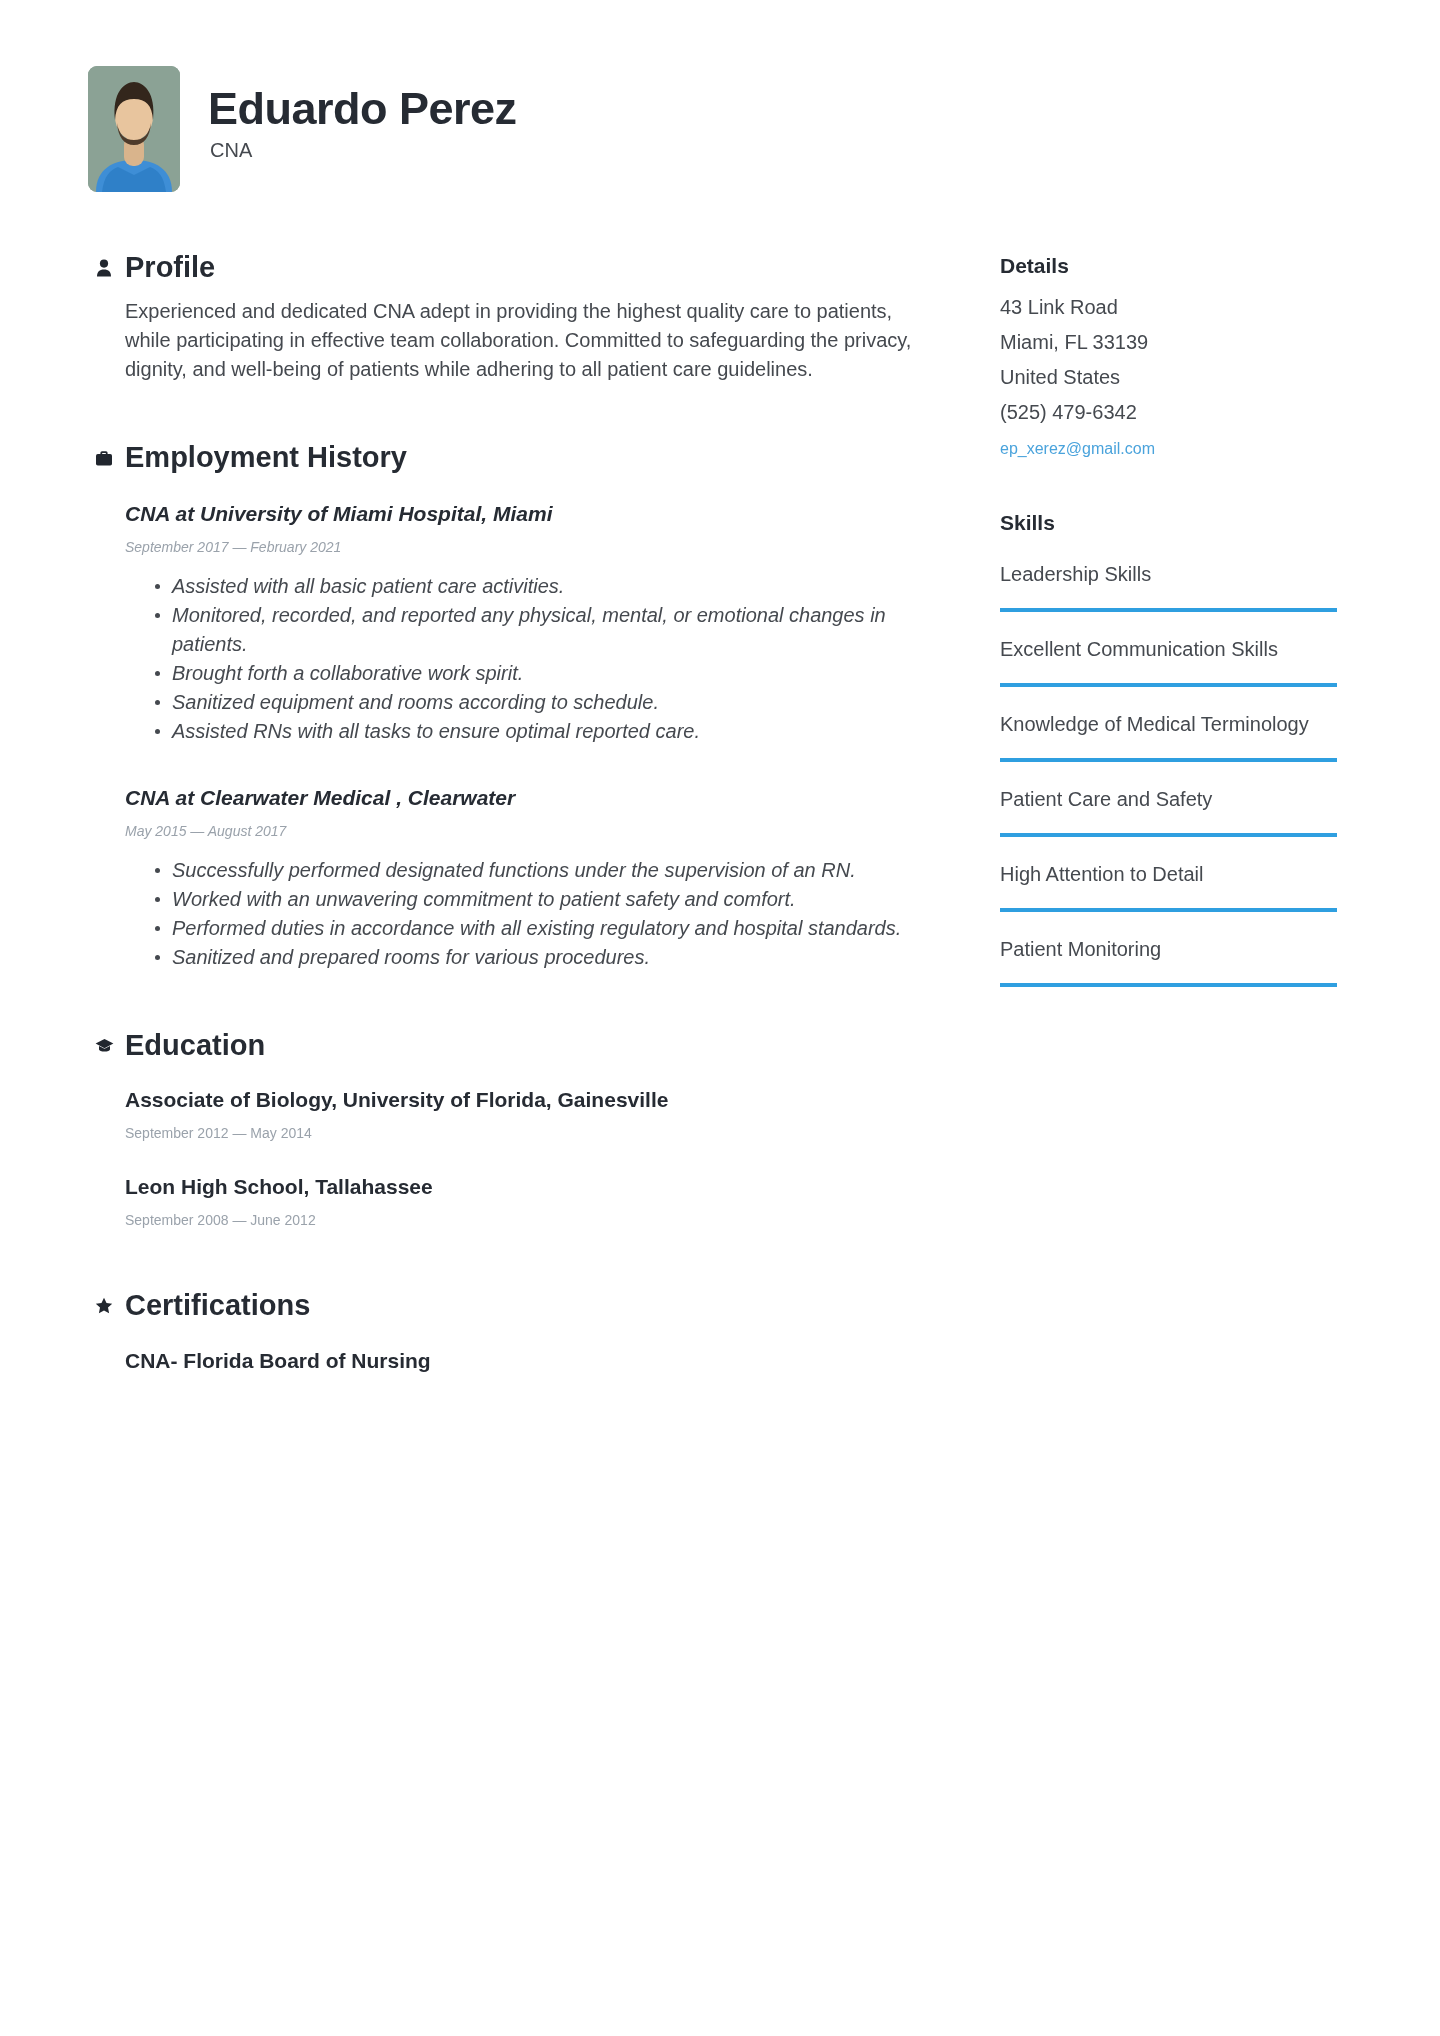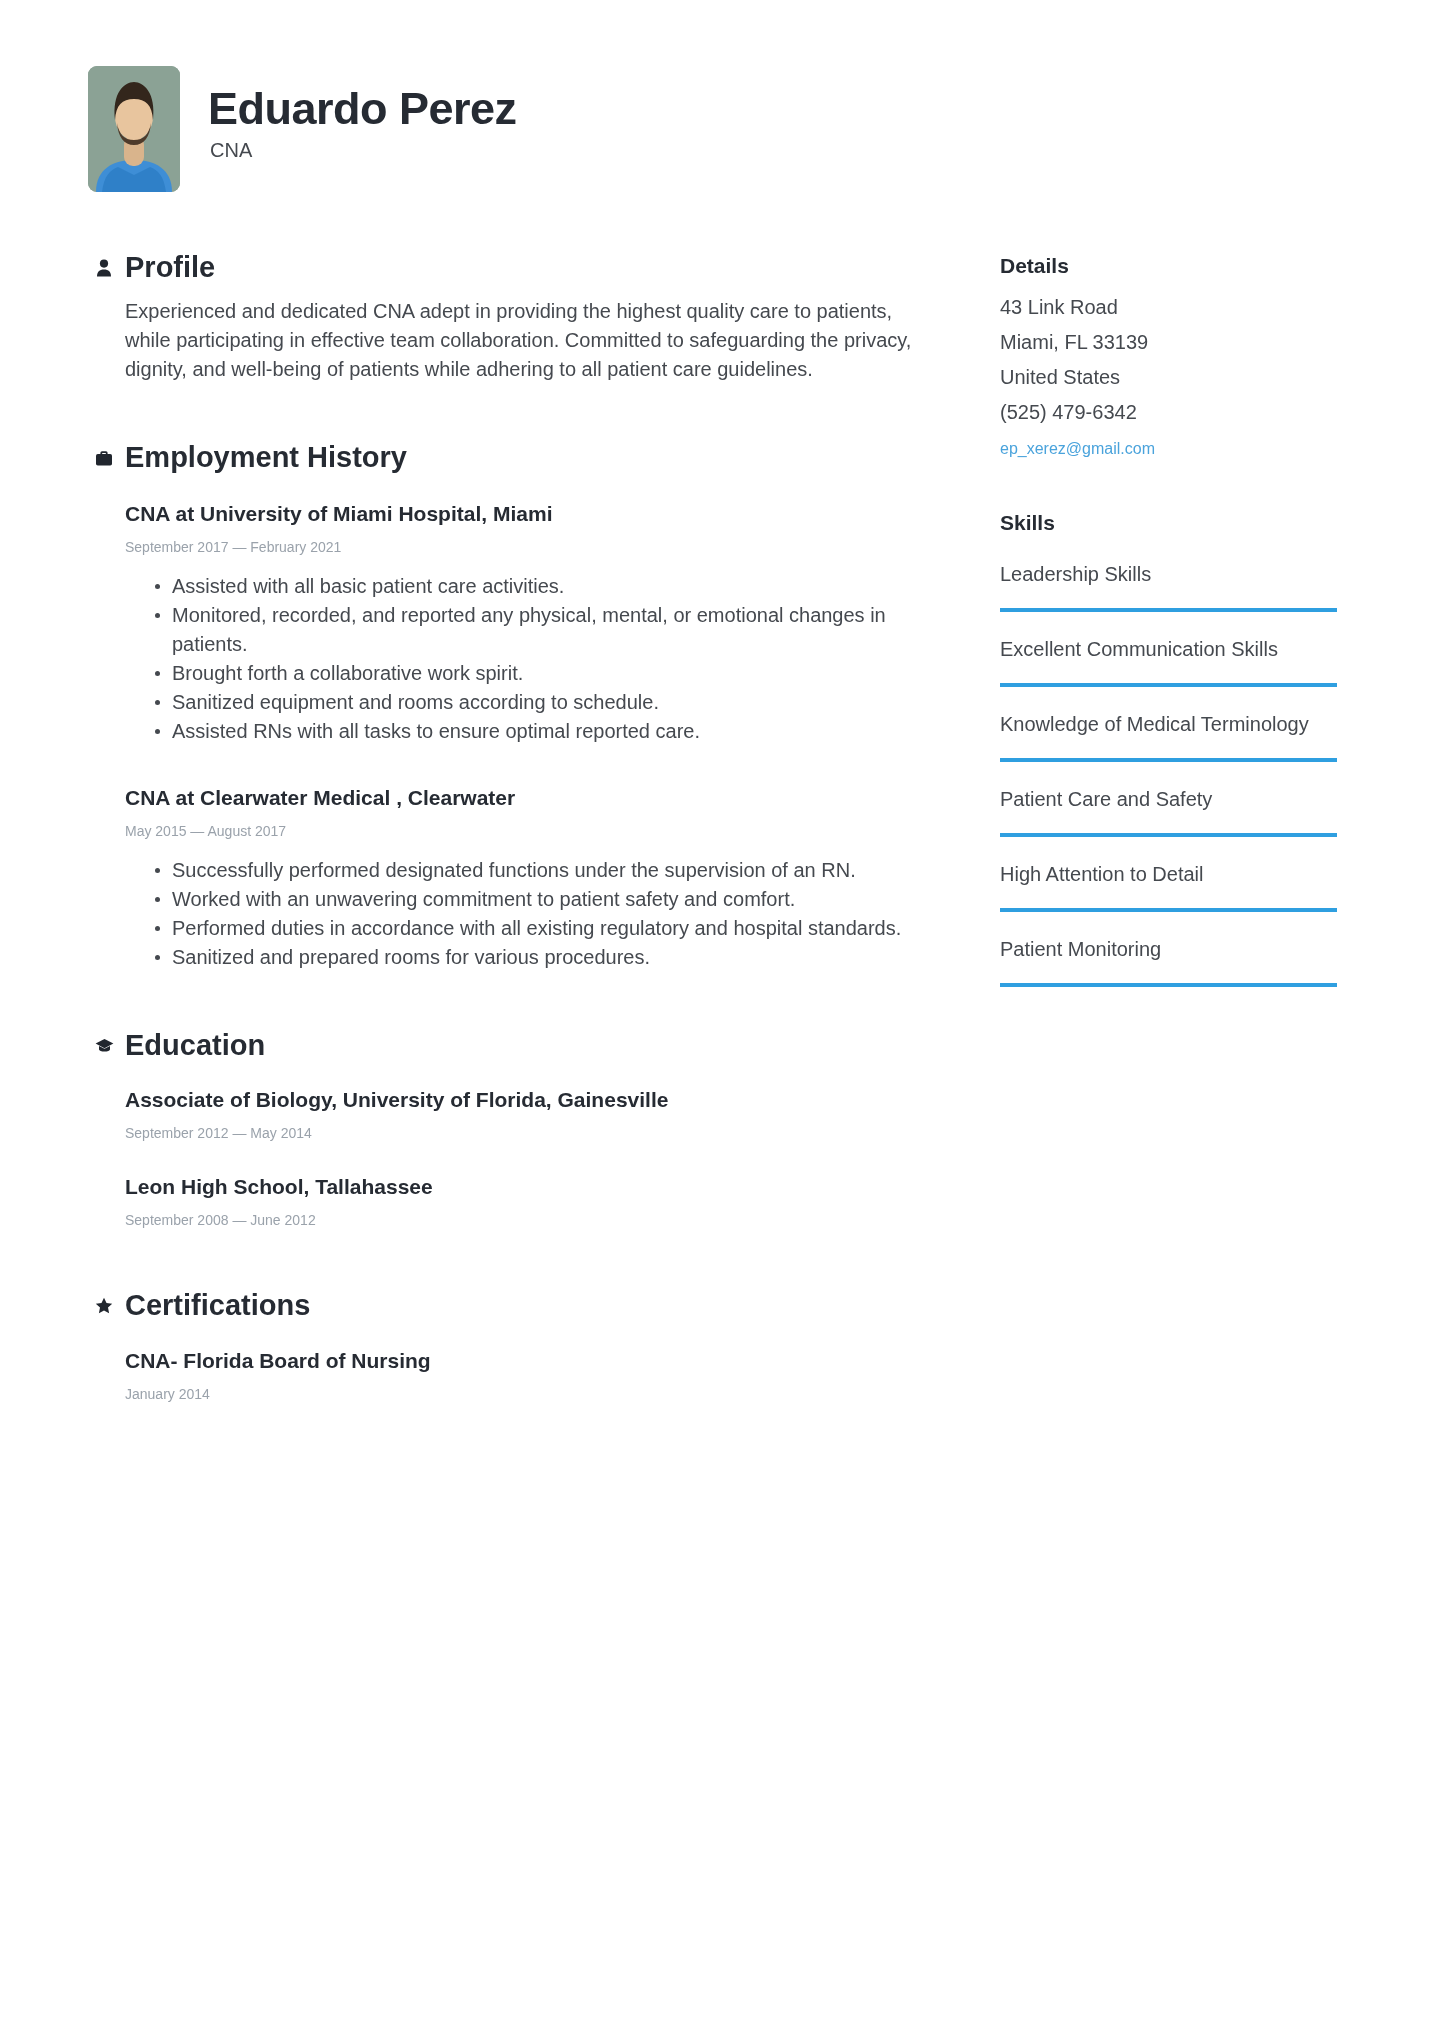--- a/index.html
+++ b/index.html
@@ -36,21 +36,21 @@
   
   .section{display:flex;align-items:flex-start;}
   .section + .section{margin-top:58px;}
   .section-icon{width:30px;flex:none;padding-top:7px;}
   .section-icon svg{display:block;fill:#21262e;}
   .section-body{flex:1 1 auto;min-width:0;}
   h2{font-size:29px;font-weight:700;color:var(--heading);line-height:1.05;}
 
   .paragraph{font-size:20px;line-height:29px;margin-top:15px;max-width:812px;}
 
-  .entry{margin-top:27px;}
+  .entry{margin-top:27px;font-style:italic;}
   .entry + .entry{margin-top:38px;}
   .entry-title{font-size:21px;font-weight:700;color:var(--heading);line-height:28px;}
   .entry-dates{font-size:14px;color:var(--muted);margin-top:7px;line-height:24px;}
 
   ul.bullets{list-style:none;margin-top:13px;max-width:812px;}
   ul.bullets li{
     position:relative;padding-left:47px;font-size:20px;line-height:29px;color:var(--body);
   }
   ul.bullets li::before{
     content:"";position:absolute;left:30px;top:12px;width:5px;height:5px;border-radius:50%;
@@ -174,21 +174,20 @@
         <div class="section-icon">
           <svg width="18" height="18" viewBox="0 0 18 18">
             <path d="M9 .8l2.5 5.2 5.7.7-4.2 3.9 1.1 5.6L9 13.4l-5.1 2.8 1.1-5.6L.8 6.7l5.7-.7z"></path>
           </svg>
         </div>
         <div class="section-body">
           <h2>Certifications</h2>
 
           <div class="edu-entry">
             <div class="entry-title">CNA- Florida Board of Nursing</div>
-            <div class="entry-dates">January 2014</div>
           </div>
         </div>
       </div>
 
     </div>
 
     <div class="sidebar">
 
       <div class="details-block">
         <div class="side-heading">Details</div>

